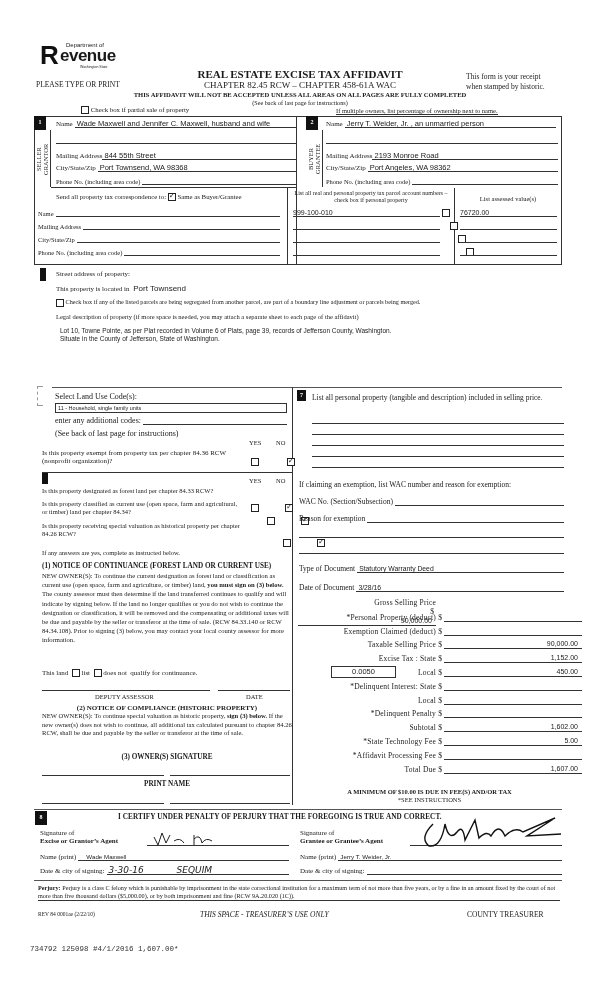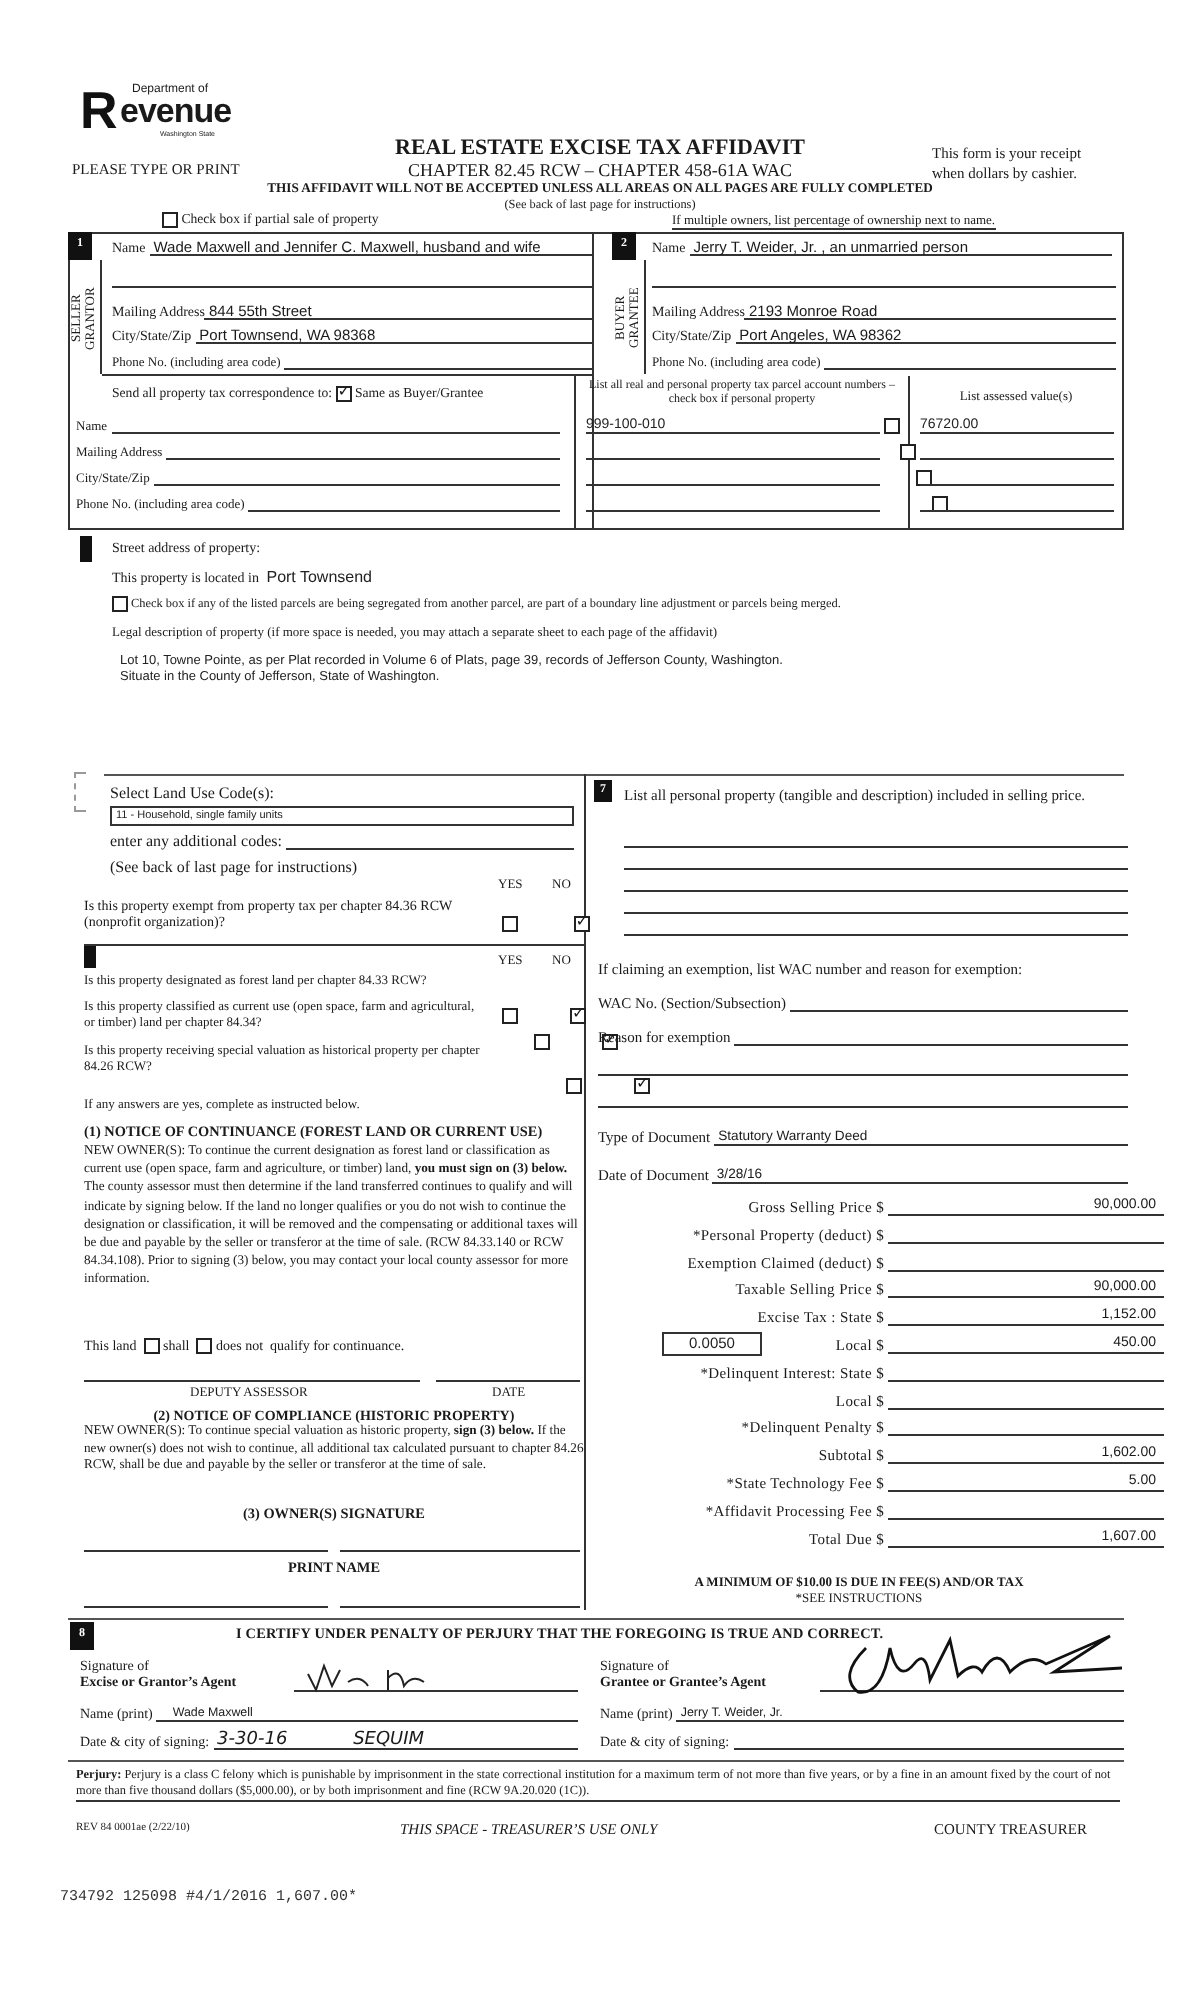--- a/index.html
+++ b/index.html
@@ -32,21 +32,21 @@
 <div class="abs" style="left:40px;top:40px;width:90px;height:30px;">
   <span class="abs" style="left:0;top:2px;font-family:'Liberation Sans',sans-serif;font-weight:bold;font-size:26px;line-height:26px;color:#111;">R</span>
   <span class="abs" style="left:26px;top:2px;font-family:'Liberation Sans',sans-serif;font-size:6px;">Department of</span>
   <span class="abs" style="left:20px;top:6px;font-family:'Liberation Sans',sans-serif;font-size:17px;font-weight:bold;letter-spacing:-0.5px;">evenue</span>
   <span class="abs" style="left:40px;top:25px;font-family:'Liberation Sans',sans-serif;font-size:3.5px;">Washington State</span>
 </div>
 <div class="abs label" style="left:36px;top:80px;font-size:7.5px;">PLEASE TYPE OR PRINT</div>
 <div class="abs label center bold" style="left:150px;width:300px;top:68px;font-size:11px;">REAL ESTATE EXCISE TAX AFFIDAVIT</div>
 <div class="abs label center" style="left:150px;width:300px;top:80px;font-size:9px;">CHAPTER 82.45 RCW – CHAPTER 458-61A WAC</div>
 <div class="abs label" style="left:466px;top:72px;font-size:7.5px;">This form is your receipt</div>
-<div class="abs label" style="left:466px;top:82px;font-size:7.5px;">when dollars by cashier.</div>
+<div class="abs label" style="left:466px;top:82px;font-size:7.5px;">when stamped by historic.</div>
 <div class="abs label center bold" style="left:60px;width:480px;top:91px;font-size:6.6px;">THIS AFFIDAVIT WILL NOT BE ACCEPTED UNLESS ALL AREAS ON ALL PAGES ARE FULLY COMPLETED</div>
 <div class="abs label center" style="left:150px;width:300px;top:99px;font-size:6.2px;">(See back of last page for instructions)</div>
 <div class="abs label" style="left:81px;top:106px;font-size:6.8px;">
   <span class="box"></span>
   <span>Check box if partial sale of property</span>
 </div>
 <div class="abs label" style="left:336px;top:107px;font-size:6.5px;border-bottom:1px solid #333;">If multiple owners, list percentage of ownership next to name.</div>
 
 
 <div class="frame" style="left:34px;top:116px;width:528px;height:149px;"></div>
@@ -175,21 +175,21 @@
 <div id="designation-questions"><div class="abs" style="left: 42px; top: 487px; width: 200px; font-size: 6.5px; line-height: 8px;">Is this property designated as forest land per chapter 84.33 RCW?</div><span class="abs box" style="left: 251px; top: 487px;"></span><span class="abs box checked" style="left: 277px; top: 487px;"></span><div class="abs" style="left: 42px; top: 500px; width: 200px; font-size: 6.5px; line-height: 8px;">Is this property classified as current use (open space, farm and agricultural, or timber) land per chapter 84.34?</div><span class="abs box" style="left: 251px; top: 500px;"></span><span class="abs box checked" style="left: 277px; top: 500px;"></span><div class="abs" style="left: 42px; top: 522px; width: 200px; font-size: 6.5px; line-height: 8px;">Is this property receiving special valuation as historical property per chapter 84.26 RCW?</div><span class="abs box" style="left: 251px; top: 522px;"></span><span class="abs box checked" style="left: 277px; top: 522px;"></span></div>
 
 <div class="abs label" style="left:42px;top:549px;font-size:6.5px;">If any answers are yes, complete as instructed below.</div>
 <div class="abs bold label" style="left:42px;top:562px;font-size:7.2px;">(1) NOTICE OF CONTINUANCE  (FOREST LAND OR CURRENT USE)</div>
 <div class="abs" style="left:42px;top:571px;width:250px;font-size:6.6px;line-height:9.2px;">
   <span>NEW OWNER(S): To continue the current designation as forest land or classification as current use (open space, farm and agriculture, or timber) land, </span><span class="bold">you must sign on (3) below.</span><span> The county assessor must then determine if the land transferred continues to qualify and will indicate by signing below. If the land no longer qualifies or you do not wish to continue the designation or classification, it will be removed and the compensating or additional taxes will be due and payable by the seller or transferor at the time of sale. (RCW 84.33.140 or RCW 84.34.108). Prior to signing (3) below, you may contact your local county assessor for more information.</span>
 </div>
 <div class="abs label" style="left:42px;top:669px;font-size:7px;">
   <span>This land</span>&nbsp;
   <span class="box"></span>
-  <span>shall</span>&nbsp;
+  <span>list</span>&nbsp;
   <span class="box"></span>
   <span>does not</span>&nbsp;
   <span>qualify for continuance.</span>
 </div>
 <div class="abs line" style="left:42px;top:690px;width:168px;height:1px;"></div>
 <div class="abs line" style="left:218px;top:690px;width:72px;height:1px;"></div>
 <div class="abs label" style="left:95px;top:693px;font-size:6.5px;">DEPUTY ASSESSOR</div>
 <div class="abs label" style="left:246px;top:693px;font-size:6.5px;">DATE</div>
 <div class="abs bold label center" style="left:42px;width:250px;top:704px;font-size:7px;">(2) NOTICE OF COMPLIANCE (HISTORIC PROPERTY)</div>
 <div class="abs" style="left:42px;top:712px;width:250px;font-size:6.6px;line-height:8.5px;">
@@ -225,23 +225,23 @@
 <div class="abs line" style="left:299px;top:553px;width:265px;height:1px;"></div>
 
 <div class="row" style="left:299px;top:564px;width:265px;font-size:7.5px;">
   <span>Type of Document</span>
   <span class="fill" style="font-size:6.8px;">Statutory Warranty Deed</span>
 </div>
 <div class="row" style="left:299px;top:583px;width:265px;font-size:7.5px;">
   <span>Date of Document</span>
   <span class="fill" style="font-size:6.8px;">3/28/16</span>
 </div>
-<div class="abs hand center" style="left:331px;top:666px;width:50px;height:12px;border:1px solid #333;font-size:7.5px;line-height:10px;">0.0050</div>
+<div class="abs hand center" style="left:331px;top:666px;width:65px;height:12px;border:1px solid #333;font-size:7.5px;line-height:10px;">0.0050</div>
 <div id="amount-rows">
-    <div class="money" style="left: 294px; top: 598px;">
+    <div class="money" style="left: 294px; top: 598px; flex-direction: column;">
       <span class="lbl">Gross Selling Price</span>
       <span class="dol">$</span>
       <span class="amt">90,000.00</span>
     </div>
     <div class="money" style="left: 294px; top: 611.8px;">
       <span class="lbl">*Personal Property (deduct)</span>
       <span class="dol">$</span>
       <span class="amt"></span>
     </div>
     <div class="money" style="left: 294px; top: 625.6px;">

